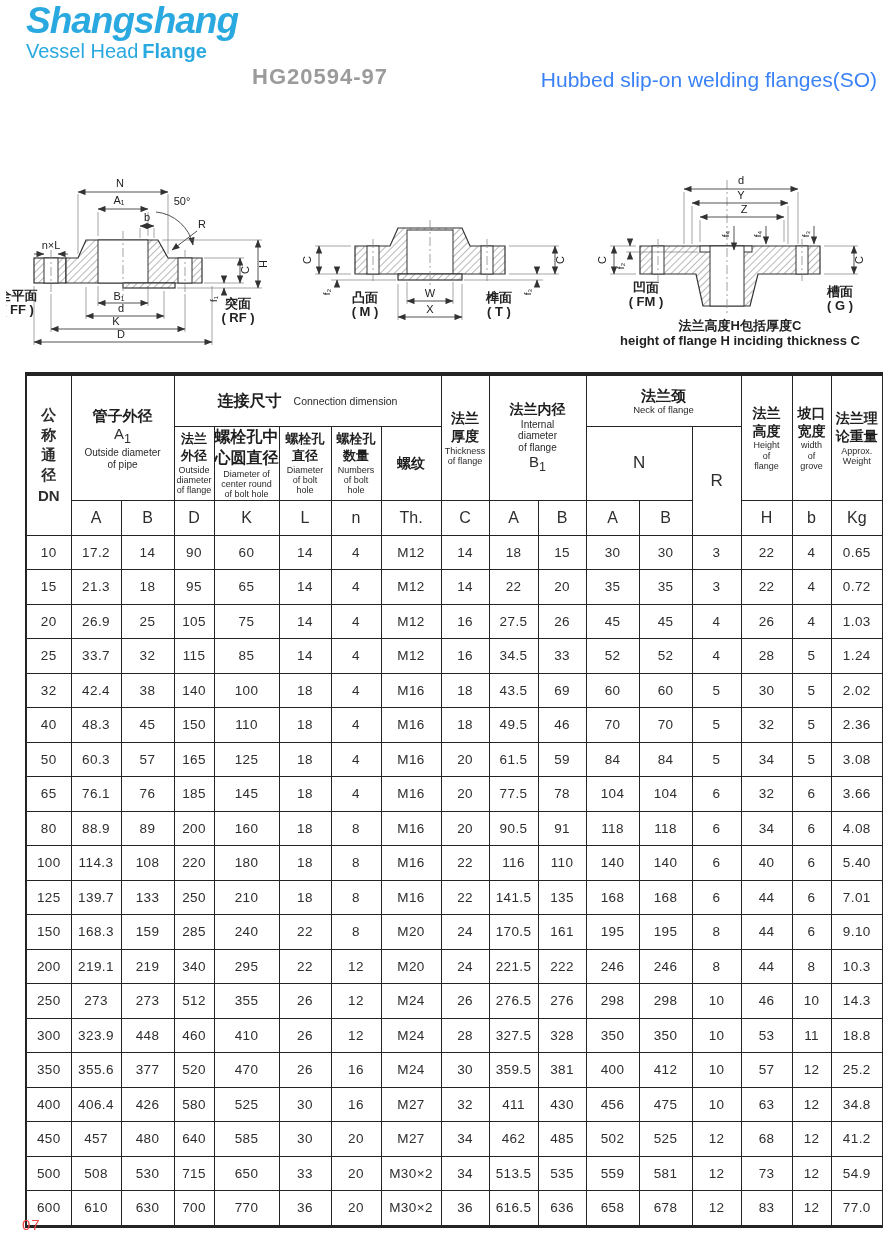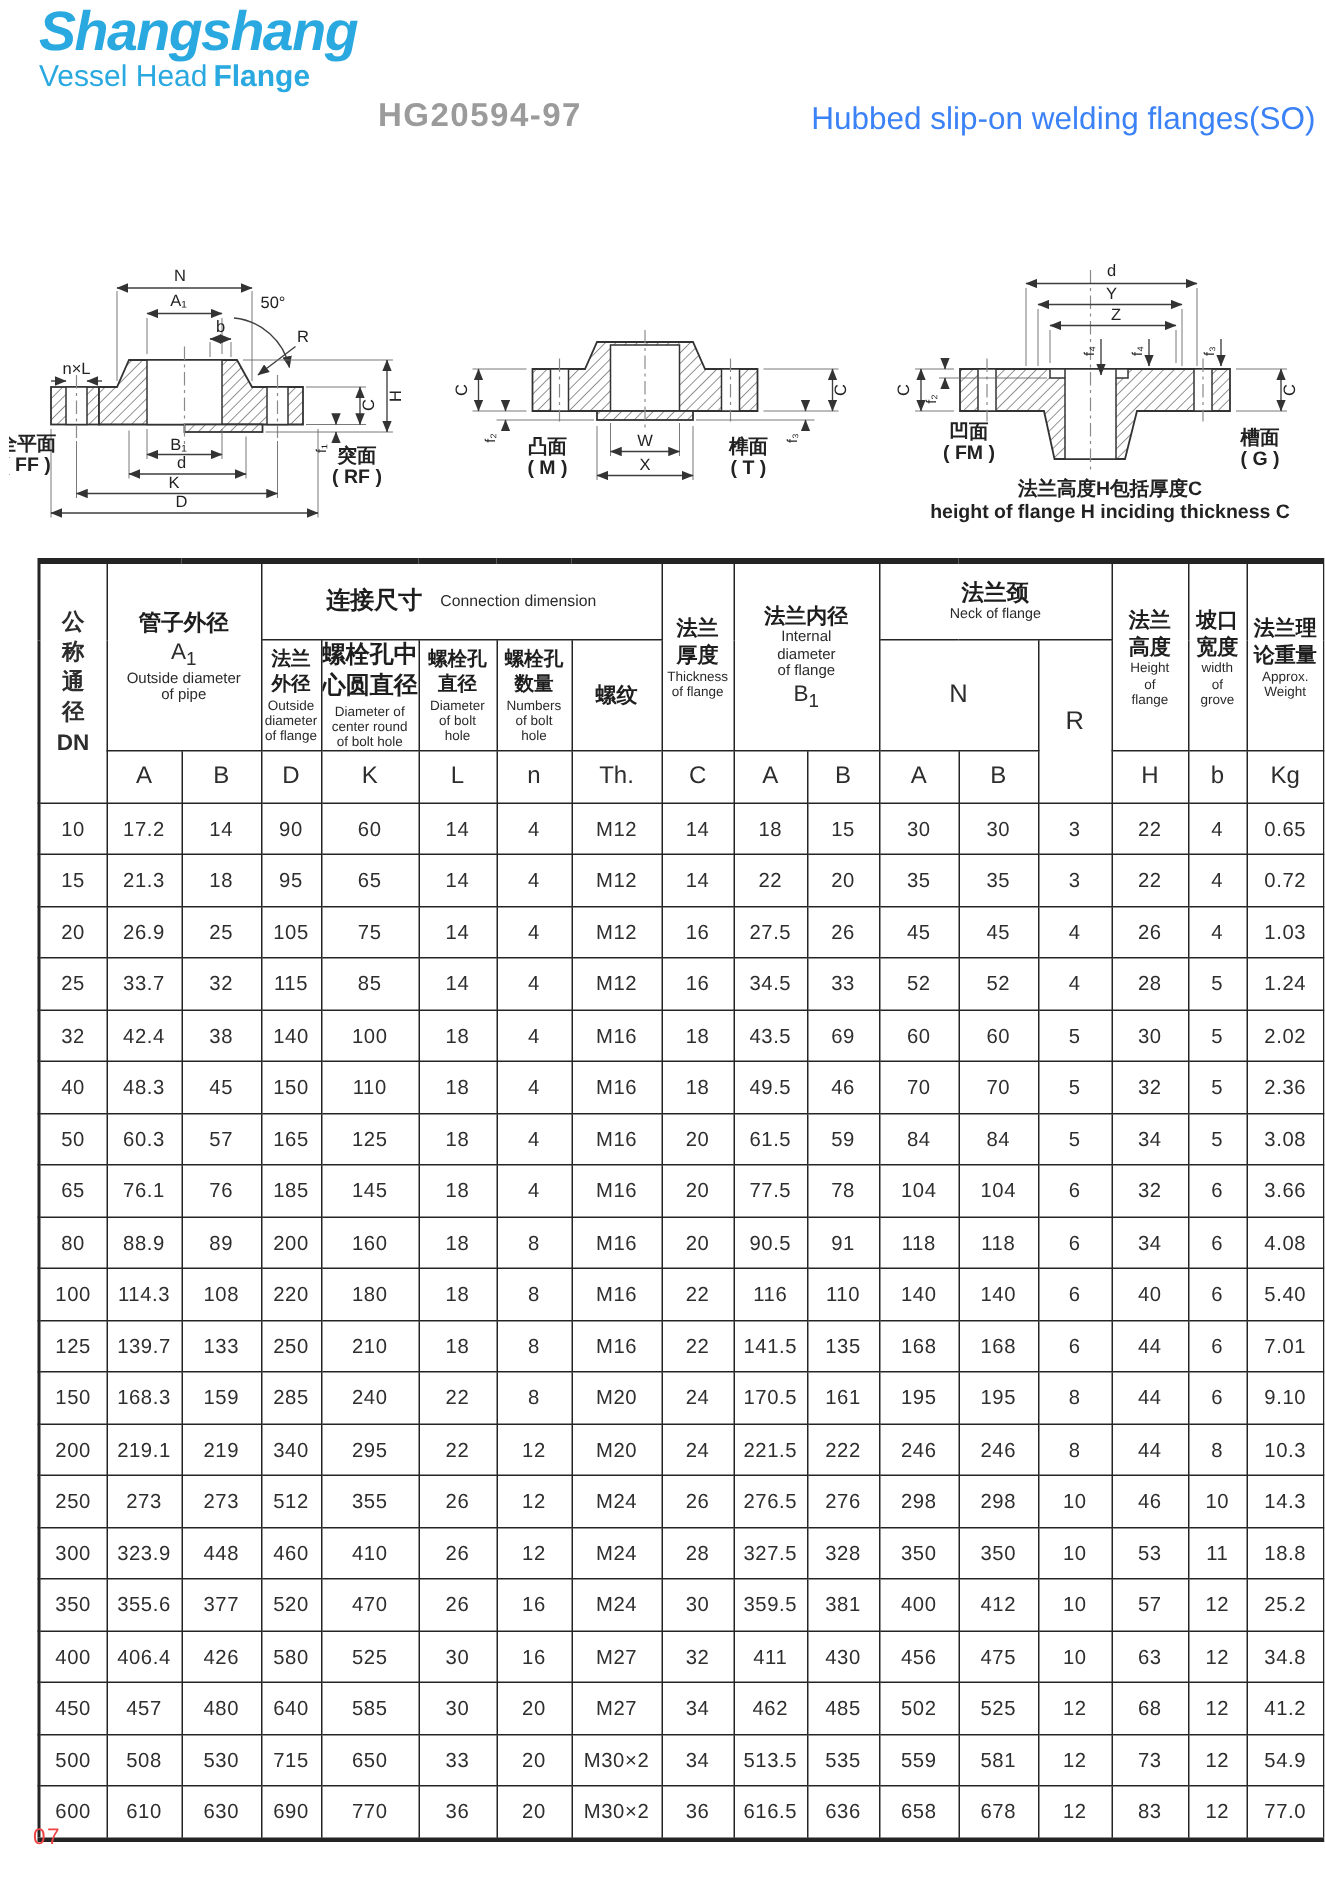--- a/index.html
+++ b/index.html
@@ -728,21 +728,21 @@
           <td>581</td>
           <td>12</td>
           <td>73</td>
           <td>12</td>
           <td>54.9</td>
         </tr>
         <tr>
           <td>600</td>
           <td>610</td>
           <td>630</td>
-          <td>690</td>
+          <td>700</td>
           <td>770</td>
           <td>36</td>
           <td>20</td>
           <td>M30×2</td>
           <td>36</td>
           <td>616.5</td>
           <td>636</td>
           <td>658</td>
           <td>678</td>
           <td>12</td>

